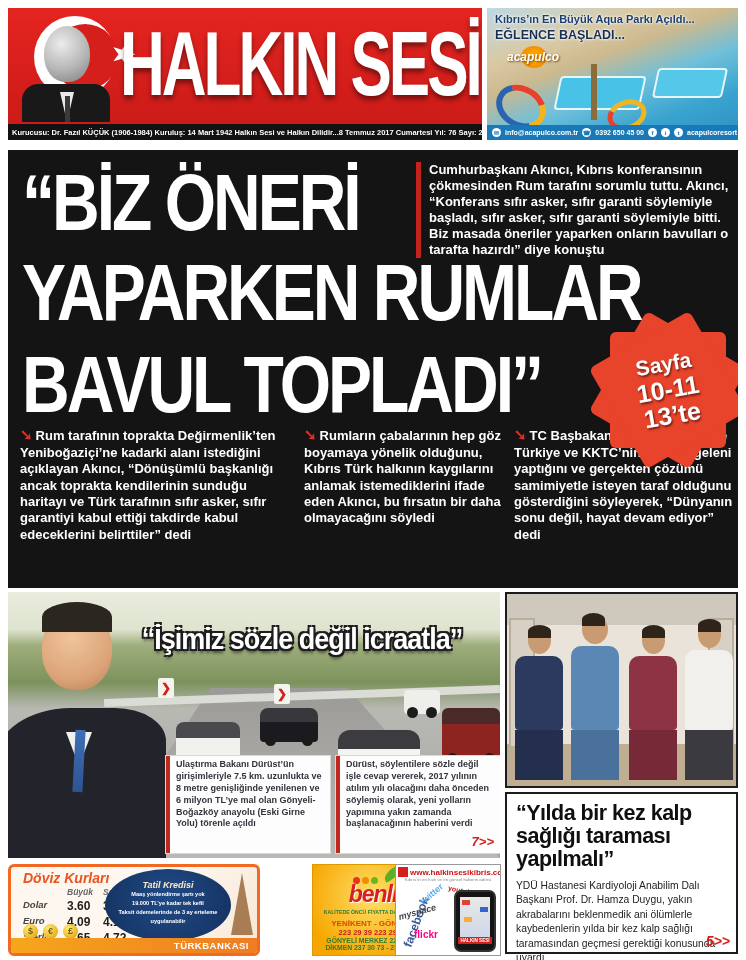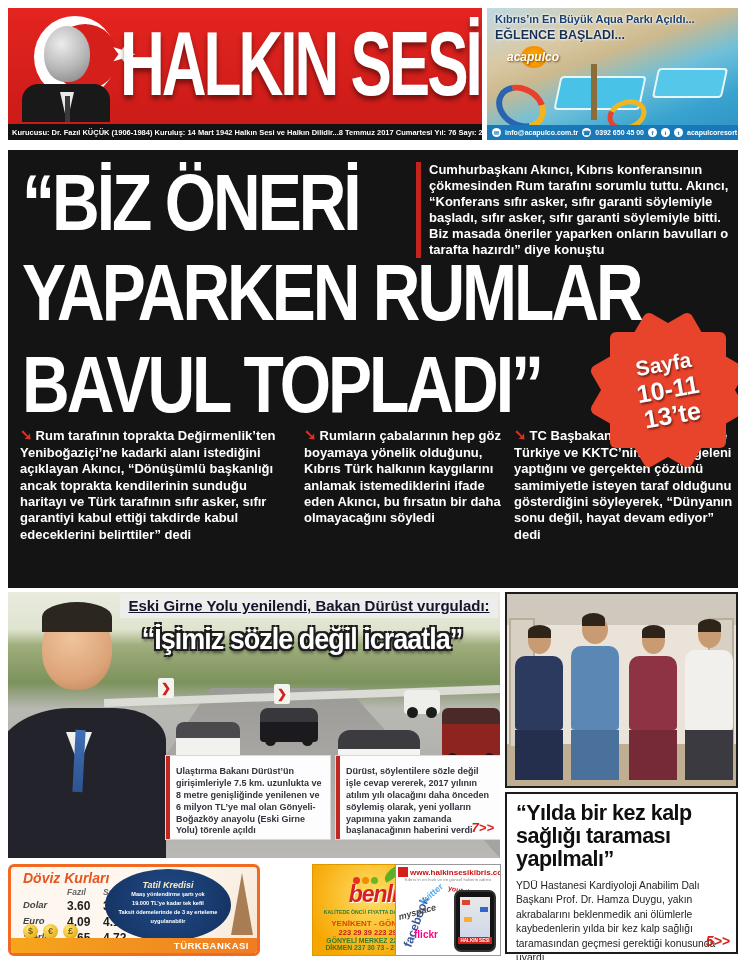--- a/index.html
+++ b/index.html
@@ -63,21 +63,21 @@
   .van   { left:396px; top:98px; width:36px; height:24px; border-radius:4px; background:#eeeeea; }
   .minister { position:absolute; left:0; top:8px; width:152px; height:258px; z-index:3; }
   .minister .head { position:absolute; left:34px; top:8px; width:70px; height:82px; border-radius:48% 48% 46% 46%; background:radial-gradient(circle at 42% 36%,#f0c49c,#dca478 62%,#b87f56); }
   .minister .hair { position:absolute; left:34px; top:2px; width:70px; height:30px; border-radius:50% 50% 0 0; background:#2c2620; }
   .minister .suit { position:absolute; left:-12px; bottom:0; width:170px; height:150px; background:#23242b; border-radius:44% 30% 0 0 / 34% 22% 0 0; }
   .minister .shirt { position:absolute; left:58px; bottom:92px; width:26px; height:34px; background:#f0f0ee; clip-path:polygon(0 0,100% 0,50% 100%); }
   .minister .tie { position:absolute; left:66px; bottom:66px; width:10px; height:62px; background:linear-gradient(180deg,#3f6fb5,#2c5490); transform:rotate(3deg); }
   .kicker { position:absolute; left:112px; top:2px; width:378px; height:24px; background:#ededec; color:#14142a; font-size:15px; font-weight:800; text-decoration:underline; text-align:center; line-height:24px; z-index:4; white-space:nowrap; }
   .road-hl { position:absolute; left:96px; top:30px; width:396px; text-align:center; color:#fff; font-size:27px; font-weight:900; letter-spacing:-1px; z-index:4; white-space:nowrap; transform:scaleY(1.12); transform-origin:center top;
     text-shadow:-2px -2px 0 #1d1d1d,2px -2px 0 #1d1d1d,-2px 2px 0 #1d1d1d,2px 2px 0 #1d1d1d,0 4px 3px rgba(0,0,0,.55); }
-  .cap { position:absolute; top:164px; width:164px; height:83px; background:#fdfdfd; border-left:4px solid #c0271f; padding:10px 6px; color:#33333d; font-size:9px; font-weight:700; line-height:1.32; z-index:5; box-shadow:0 0 0 1px #d8d8d8; }
+  .cap { position:absolute; top:164px; width:164px; height:97px; background:#fdfdfd; border-left:4px solid #c0271f; padding:3px 6px; color:#33333d; font-size:9px; font-weight:700; line-height:1.32; z-index:5; box-shadow:0 0 0 1px #d8d8d8; }
   .cap1 { left:158px; } .cap2 { left:328px; }
   .pageref { position:absolute; right:6px; bottom:3px; color:#d41f1b; font-size:13px; font-weight:800; font-style:italic; }
 
   
   .docs { position:absolute; left:505px; top:592px; width:233px; height:196px; border:2px solid #1c1c1c; overflow:hidden; background:linear-gradient(180deg,#cfc9bd 0 16%,#e9e3d9 16% 78%,#bfae92 78%); }
   .docs .doorL,.docs .doorR { position:absolute; top:24px; width:26px; height:130px; background:#d8d0c2; border:2px solid #b8ae9c; }
   .docs .doorL { left:2px; } .docs .doorR { right:2px; }
   .person { position:absolute; bottom:6px; width:48px; }
   .person .head { width:23px; height:27px; border-radius:50%; background:#c99b72; margin:0 auto; position:relative; }
   .person .head::before { content:""; position:absolute; left:0; top:-2px; width:23px; height:13px; border-radius:50% 50% 0 0; background:#2e2419; }
@@ -223,21 +223,20 @@
     <div class="car juke"></div>
     <div class="car pickup"></div>
     <div class="car van"></div>
     <div class="minister">
       <div class="suit"></div>
       <div class="head"></div>
       <div class="hair"></div>
       <div class="shirt"></div>
       <div class="tie"></div>
     </div>
-    <div class="kicker">Eski Girne Yolu yenilendi, Bakan Dürüst vurguladı:</div>
     <div class="road-hl">“İşimiz sözle değil icraatla”</div>
     <div class="cap cap1">Ulaştırma Bakanı Dürüst’ün girişimleriyle 7.5 km. uzunlukta ve 8 metre genişliğinde yenilenen ve 6 milyon TL’ye mal olan Gönyeli- Boğazköy anayolu (Eski Girne Yolu) törenle açıldı</div>
     <div class="cap cap2">
       <span>Dürüst, söylentilere sözle değil işle cevap vererek, 2017 yılının atılım yılı olacağını daha önceden söylemiş olarak, yeni yolların yapımına yakın zamanda başlanacağının haberini verdi</span>
       <span class="pageref">7&gt;&gt;</span>
     </div>
   </div>
 
   <div class="docs">
     <div class="doorL"></div>
@@ -267,21 +266,21 @@
   <div class="health">
     <div class="health-hl">“Yılda bir kez kalp sağlığı taraması yapılmalı”</div>
     <div class="health-body">YDÜ Hastanesi Kardiyoloji Anabilim Dalı Başkanı Prof. Dr. Hamza Duygu, yakın akrabalarını beklenmedik ani ölümlerle kaybedenlerin yılda bir kez kalp sağlığı taramasından geçmesi gerektiği konusunda uyardı</div>
     <span class="pageref">5&gt;&gt;</span>
   </div>
 
   <div class="doviz">
     <div class="doviz-title">Döviz Kurları</div>
     <div class="doviz-table">
       <span class="h"></span>
-      <span class="h">Fazıl</span>
+      <span class="h">Büyük</span>
       <span class="h">Satış</span>
       <span class="n">Dolar</span>
       <span class="v">3.60</span>
       <span class="v">3.65</span>
       <span class="n">Euro</span>
       <span class="v">4.09</span>
       <span class="v">4.15</span>
       <span class="n">Sterlin</span>
       <span class="v">4.65</span>
       <span class="v">4.72</span>

